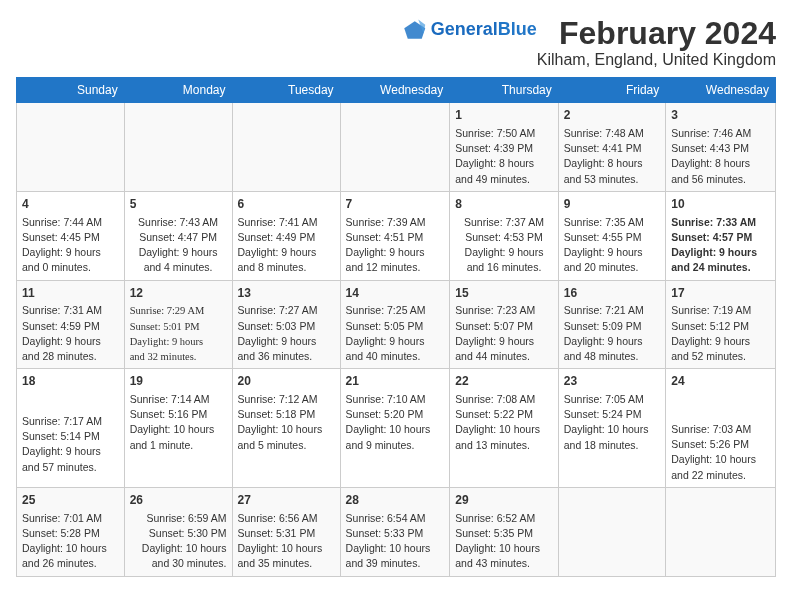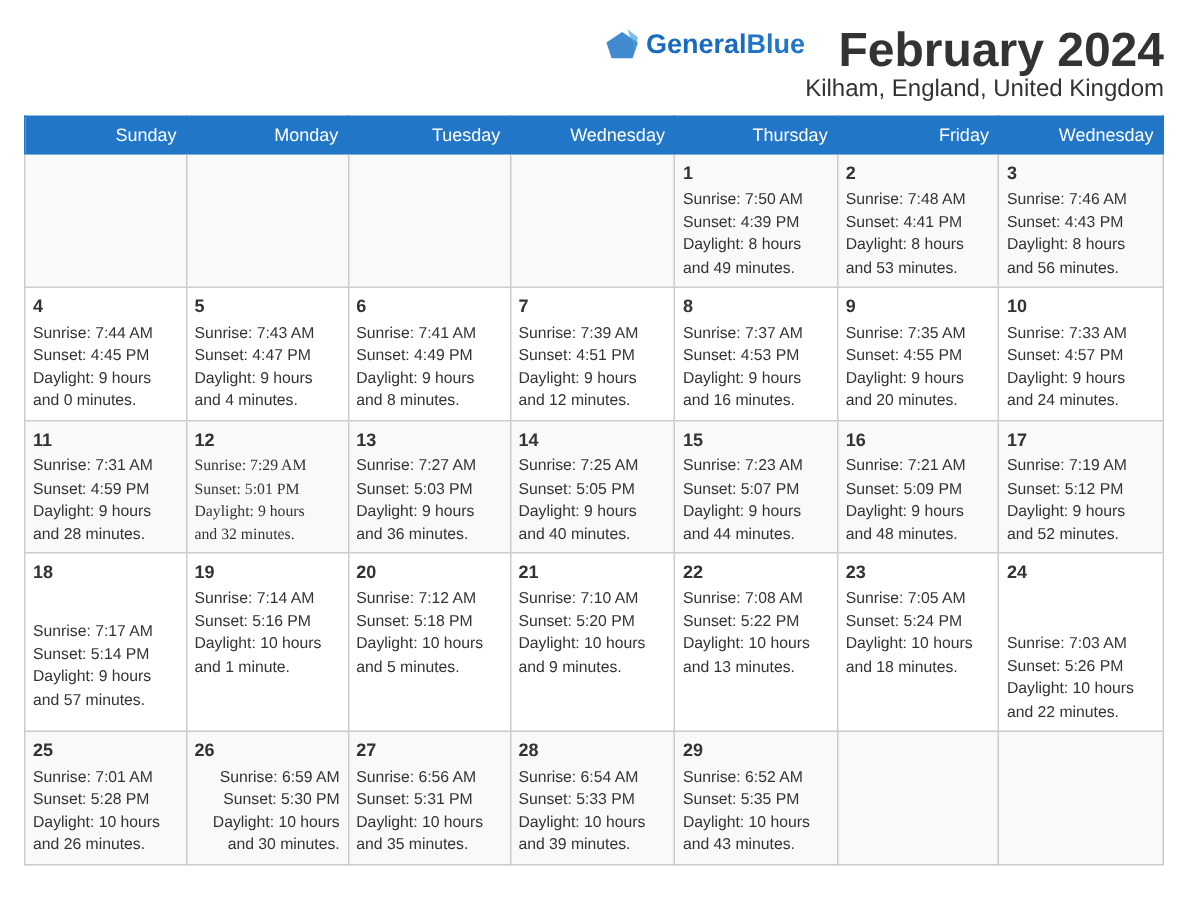--- a/index.html
+++ b/index.html
@@ -158,56 +158,56 @@
       <tr>
         <td>
           <span class="day-num">4</span>
           <div class="day-info" style="white-space: pre-line;">Sunrise: 7:44 AM
 Sunset: 4:45 PM
 Daylight: 9 hours
 and 0 minutes.</div>
         </td>
         <td>
           <span class="day-num">5</span>
-          <div class="day-info" style="white-space: pre-line;">Sunrise: 7:43 AM
+          <div class="day-info" style="white-space: pre-line; text-align: center;">Sunrise: 7:43 AM
 Sunset: 4:47 PM
 Daylight: 9 hours
 and 4 minutes.</div>
         </td>
         <td>
           <span class="day-num">6</span>
           <div class="day-info" style="white-space: pre-line;">Sunrise: 7:41 AM
 Sunset: 4:49 PM
 Daylight: 9 hours
 and 8 minutes.</div>
         </td>
         <td>
           <span class="day-num">7</span>
           <div class="day-info" style="white-space: pre-line;">Sunrise: 7:39 AM
 Sunset: 4:51 PM
 Daylight: 9 hours
 and 12 minutes.</div>
         </td>
         <td>
           <span class="day-num">8</span>
-          <div class="day-info" style="white-space: pre-line;">Sunrise: 7:37 AM
+          <div class="day-info" style="white-space: pre-line; text-align: center;">Sunrise: 7:37 AM
 Sunset: 4:53 PM
 Daylight: 9 hours
 and 16 minutes.</div>
         </td>
         <td>
           <span class="day-num">9</span>
           <div class="day-info" style="white-space: pre-line;">Sunrise: 7:35 AM
 Sunset: 4:55 PM
 Daylight: 9 hours
 and 20 minutes.</div>
         </td>
         <td>
           <span class="day-num">10</span>
-          <div class="day-info" style="white-space: pre-line;">Sunrise: 7:33 AM
+          <div class="day-info" style="white-space: pre-line; font-weight: bold;">Sunrise: 7:33 AM
 Sunset: 4:57 PM
 Daylight: 9 hours
 and 24 minutes.</div>
         </td>
       </tr>
       <tr>
         <td>
           <span class="day-num">11</span>
           <div class="day-info" style="white-space: pre-line;">Sunrise: 7:31 AM
 Sunset: 4:59 PM

